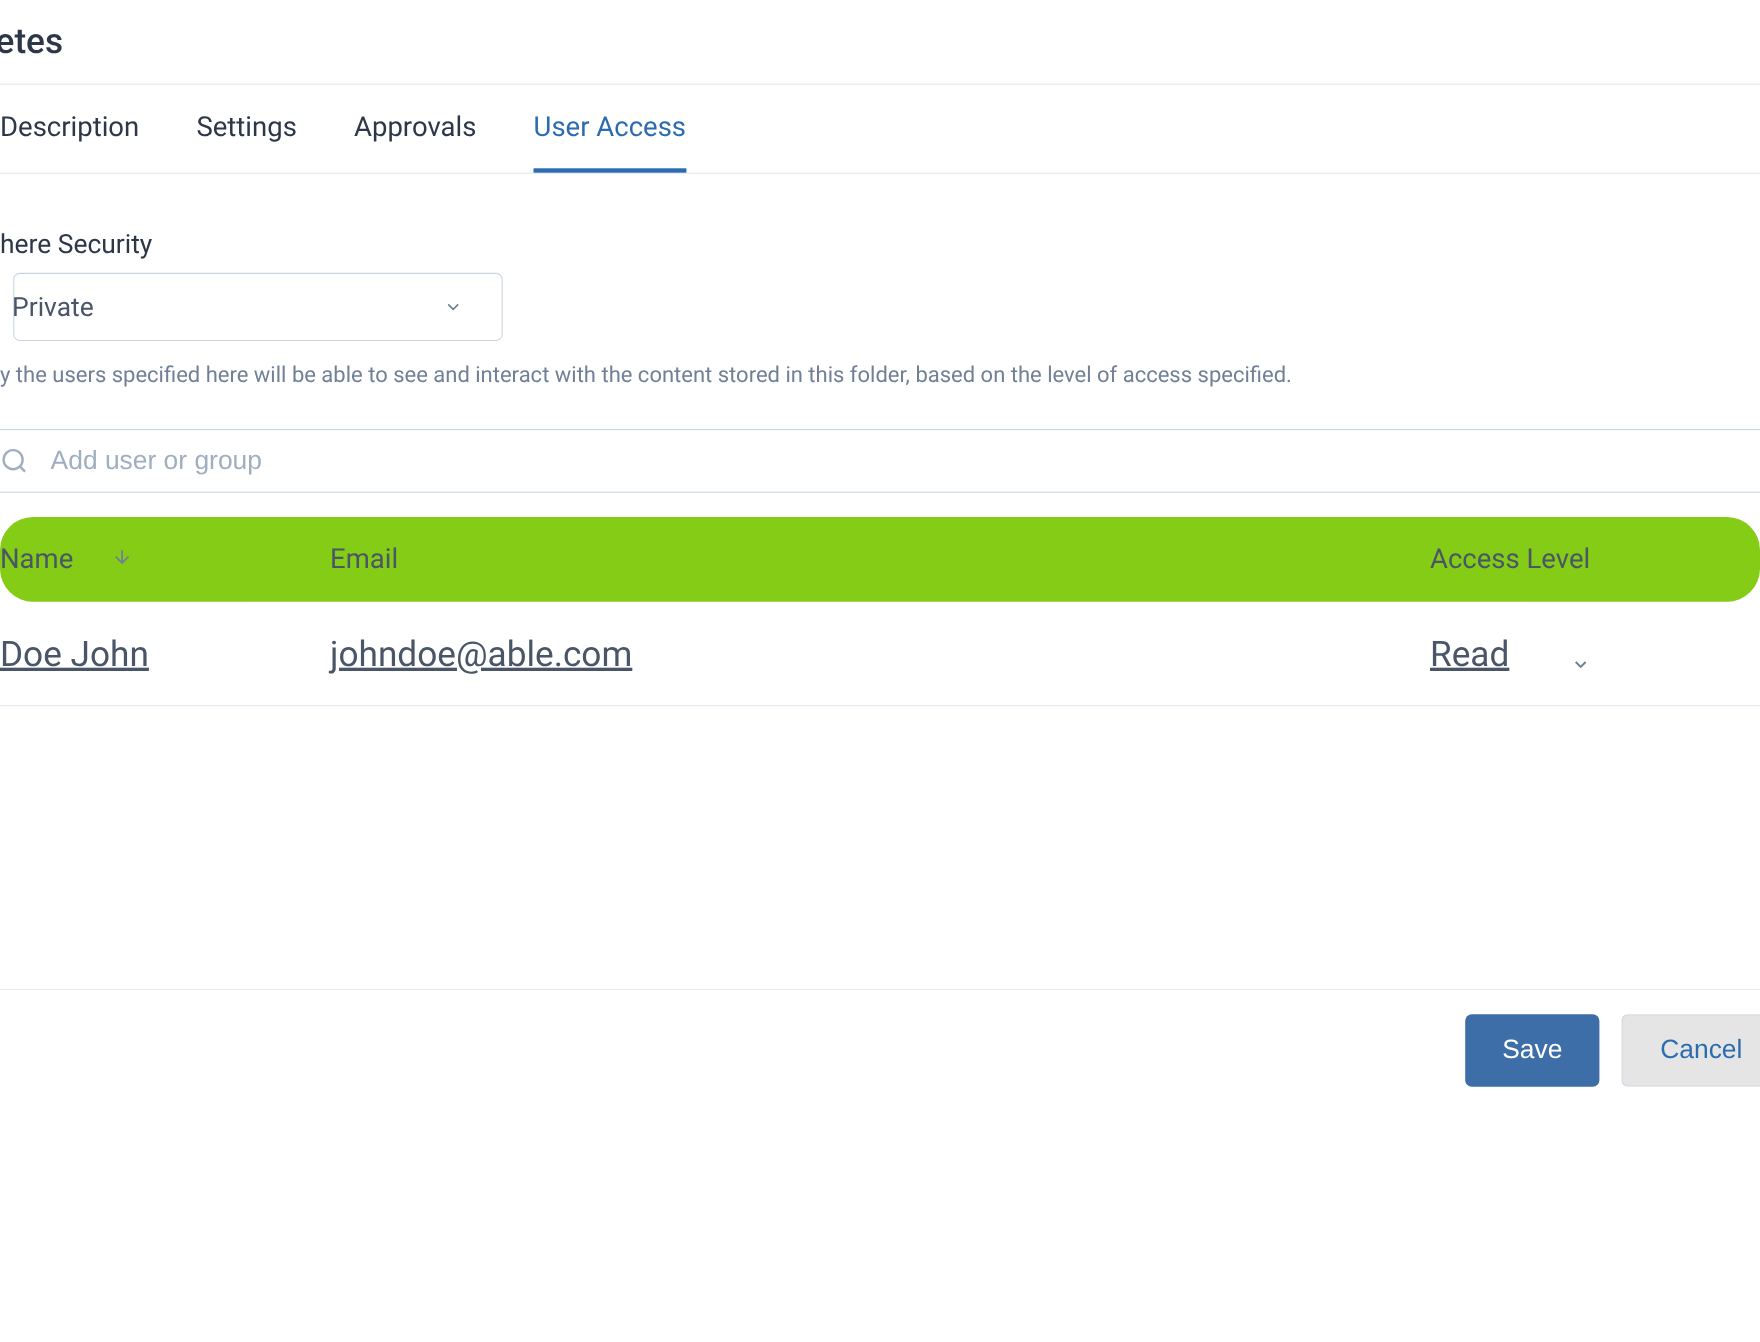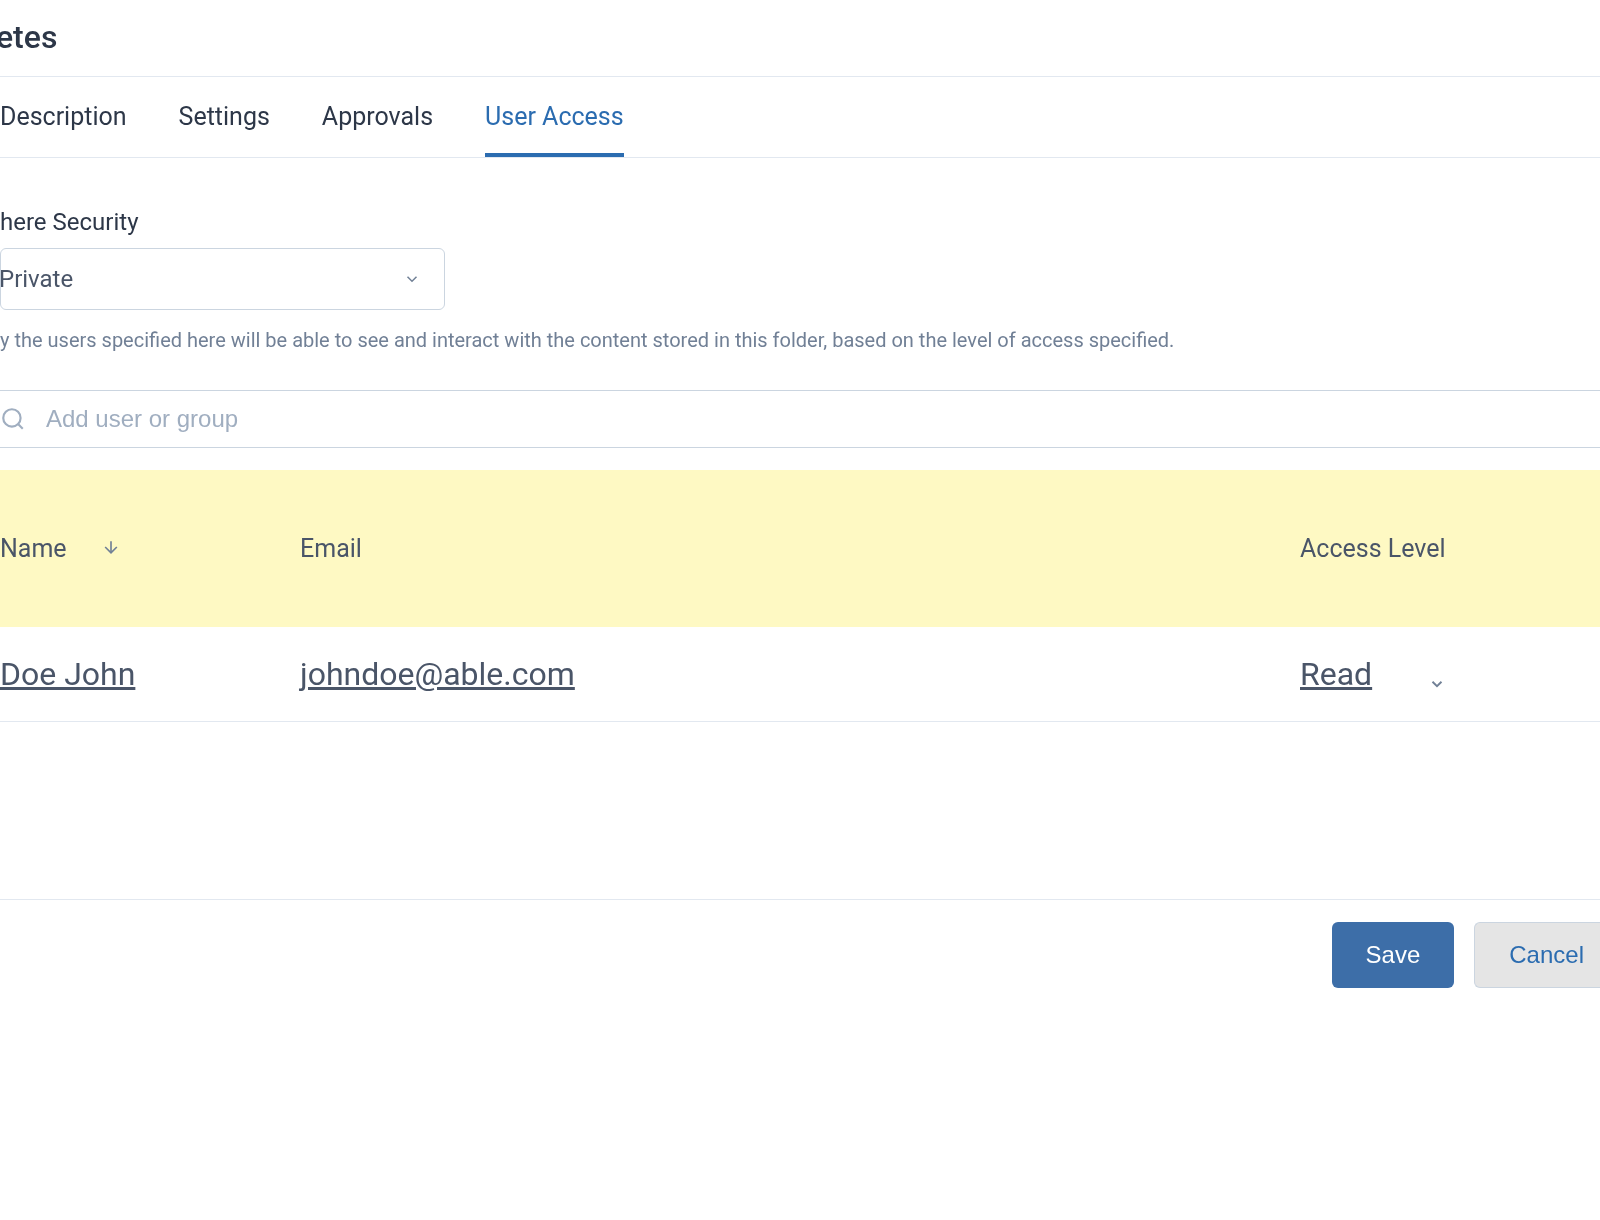--- a/index.html
+++ b/index.html
@@ -63,20 +63,21 @@
       border: 1px solid #cbd5e0;
       border-radius: 6px;
       padding: 16px 50px 16px 0;
       font-size: 24px;
       color: #4a5568;
       background: #fff;
       display: flex;
       justify-content: space-between;
       align-items: center;
       cursor: pointer;
+      margin-left: 12px;
     }
     .select-text {
       margin-left: -2px;
     }
     .chevron-down {
       position: absolute;
       right: 24px;
       top: 50%;
       transform: translateY(-50%);
       width: 18px;
@@ -110,24 +111,25 @@
       color: #4a5568;
       width: 100%;
     }
     .search-input::placeholder {
       color: #a0aec0;
     }
     .table-spacer {
       height: 22px;
     }
     .table-header {
-      background: #fef9c3;
+      background: #84cc16;
       display: grid;
       grid-template-columns: 300px 1fr 300px;
-      padding: 64px 0;
+      padding: 24px 0;
+      border-radius: 30px;
     }
     .table-header-cell {
       font-size: 25px;
       color: #4a5568;
     }
     .sort-arrow {
       margin-left: 28px;
       color: #718096;
       display: inline-flex;
       align-items: center;

